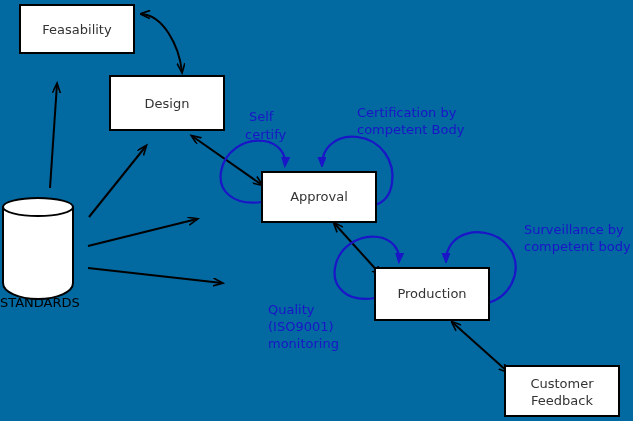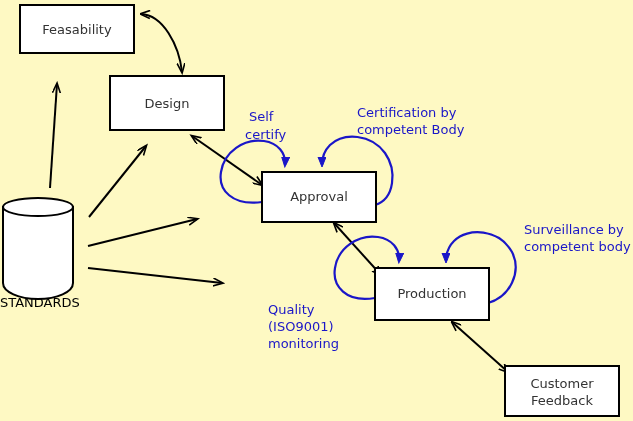--- a/index.html
+++ b/index.html
@@ -4,21 +4,21 @@
 <style>
   html, body {
     margin: 0;
     padding: 0;
     background: #ffffff;
   }
   #canvas {
     position: relative;
     width: 633px;
     height: 421px;
-    background: #fef9c3;
+    background: #0369a1;
     overflow: hidden;
     font-family: "DejaVu Sans", sans-serif;
     text-align: right;
   }
   #diagram-svg {
     position: absolute;
     left: 0;
     top: 0;
     width: 633px;
     height: 421px;

